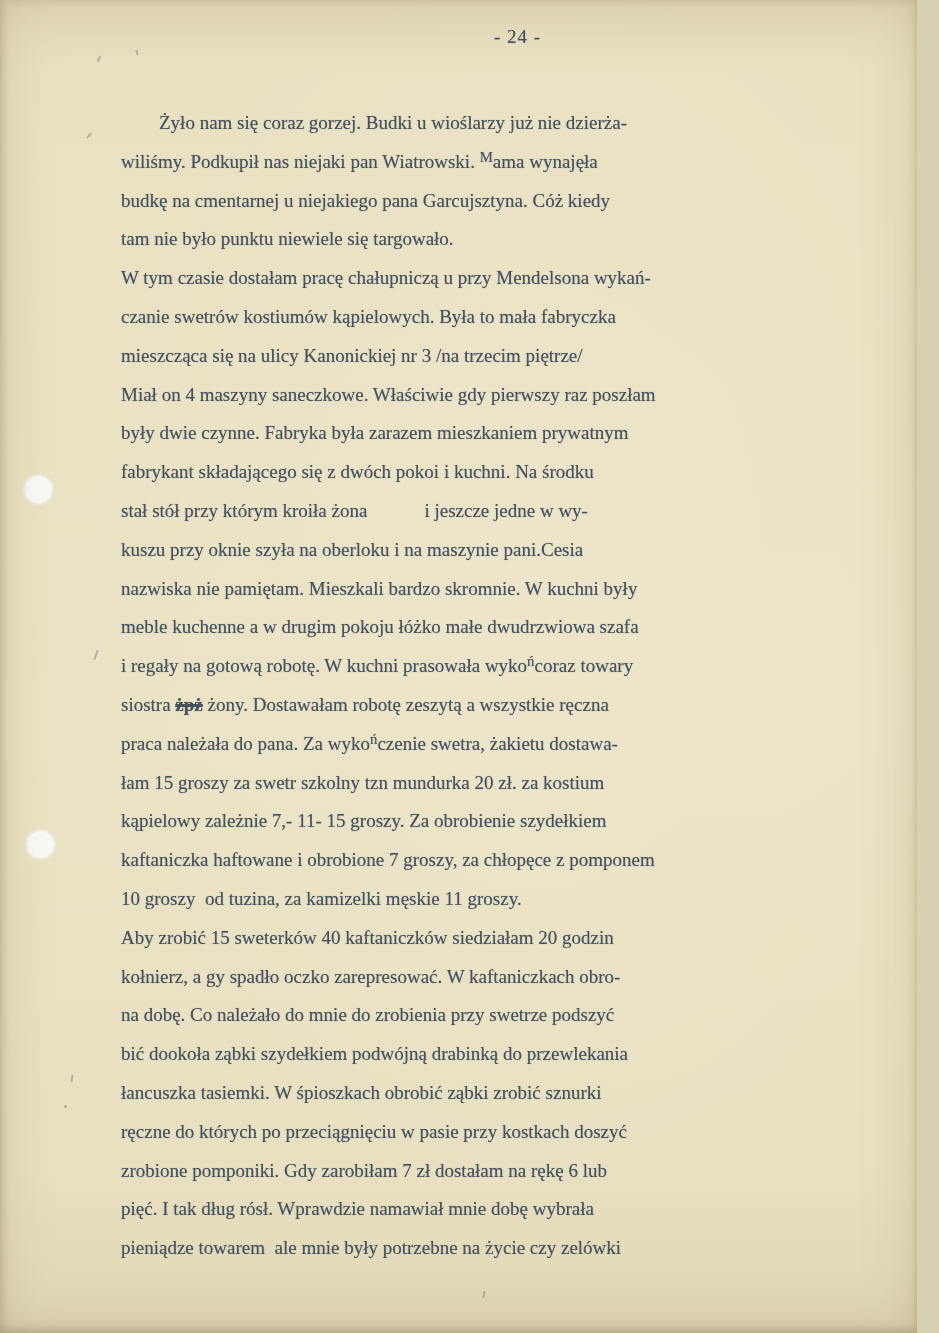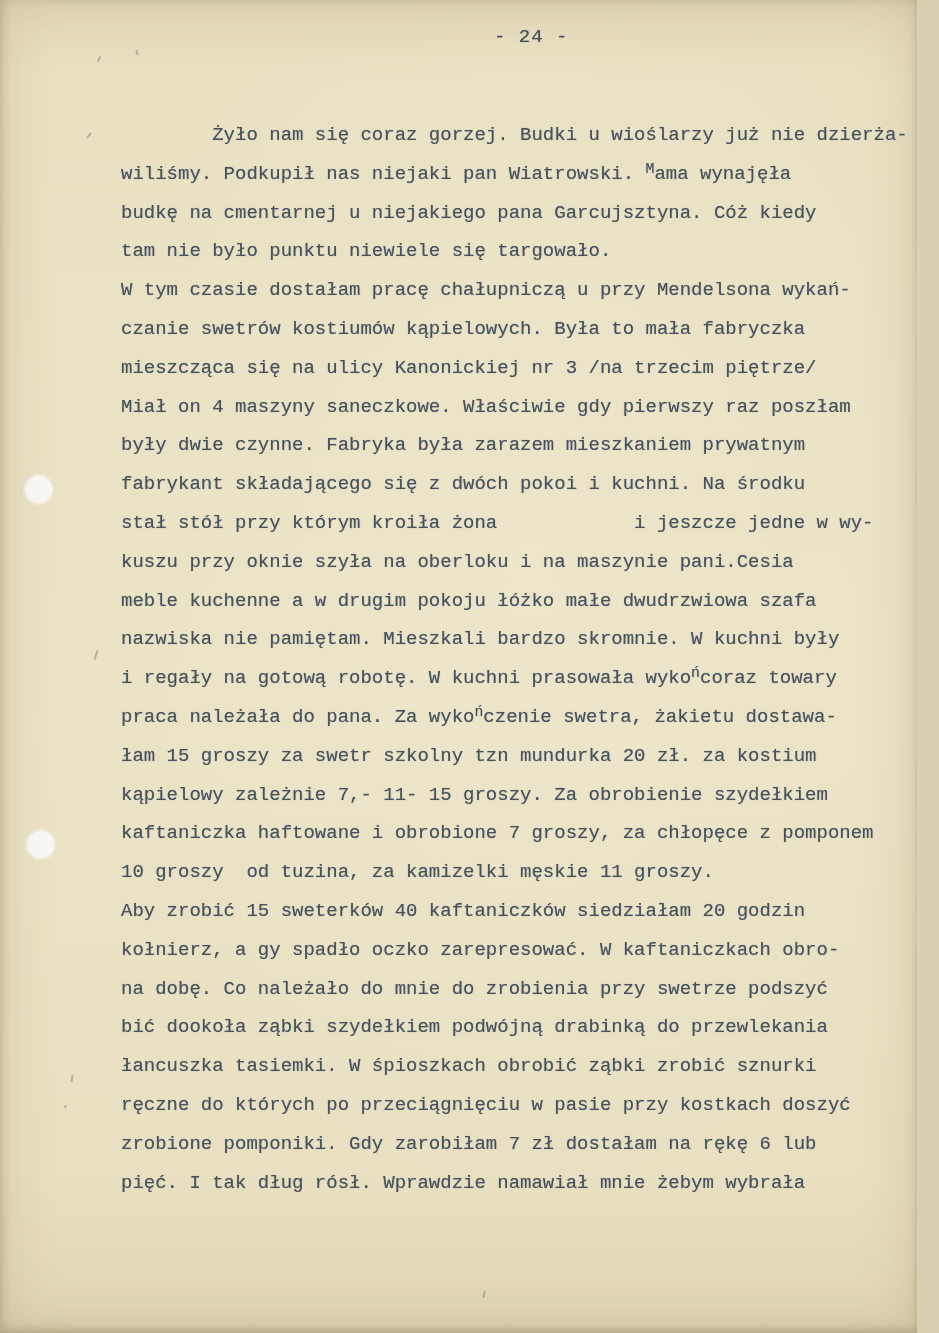--- a/index.html
+++ b/index.html
@@ -7,21 +7,21 @@
     --ink:#46525e;
   }
   html,body{margin:0;padding:0;background:#d8d0b2;}
   .page{
     position:relative;
     width:917px;height:1333px;
     overflow:hidden;
     background:
       radial-gradient(ellipse at 58% 42%, rgba(255,255,255,0.10), rgba(255,255,255,0) 62%),
       linear-gradient(180deg,#e4dbba 0%, var(--paper) 6%, #ebe3c5 55%, #e8e0c1 88%, #dfd6b4 100%);
-    font-family:Liberation Mono, monospace;
+    font-family:Liberation Serif, serif;
     color:var(--ink);
   }
   .page::after{
     content:"";
     position:absolute;inset:0;
     pointer-events:none;
     box-shadow:
       inset 0 0 55px rgba(125,110,72,0.22),
       inset 0 -4px 10px rgba(110,95,60,0.25),
       inset 3px 0 8px rgba(120,105,70,0.12);
@@ -32,21 +32,20 @@
     font-size:19px;
     letter-spacing:1px;
     white-space:pre;
     text-shadow:0 0 1px rgba(60,75,95,0.55);
   }
   .text-block{
     position:absolute;
     left:121px;top:104px;
     width:800px;
     font-size:19px;
-    margin-top:12px;
   }
   .line{
     height:38.8px;
     line-height:38.8px;
     white-space:pre;
     text-shadow:0 0 1px rgba(60,75,95,0.5);
   }
   .line span.sup{
     position:relative;
     top:-6px;
@@ -94,36 +93,38 @@
       <div class="line"><span>budkę na cmentarnej u niejakiego pana Garcujsztyna. Cóż kiedy</span></div>
       <div class="line"><span>tam nie było punktu niewiele się targowało.</span></div>
       <div class="line"><span>W tym czasie dostałam pracę chałupniczą u przy Mendelsona wykań-</span></div>
       <div class="line"><span>czanie swetrów kostiumów kąpielowych. Była to mała fabryczka</span></div>
       <div class="line"><span>mieszcząca się na ulicy Kanonickiej nr 3 /na trzecim piętrze/</span></div>
       <div class="line"><span>Miał on 4 maszyny saneczkowe. Właściwie gdy pierwszy raz poszłam</span></div>
       <div class="line"><span>były dwie czynne. Fabryka była zarazem mieszkaniem prywatnym</span></div>
       <div class="line"><span>fabrykant składającego się z dwóch pokoi i kuchni. Na środku</span></div>
       <div class="line"><span>stał stół przy którym kroiła żona            i jeszcze jedne w wy-</span></div>
       <div class="line"><span>kuszu przy oknie szyła na oberloku i na maszynie pani.Cesia</span></div>
+      <div class="line"><span>nazwiska nie pamiętam. Mieszkali bardzo skromnie. W kuchni były</span></div>
       <div class="line"><span>meble kuchenne a w drugim pokoju łóżko małe dwudrzwiowa szafa</span></div>
-      <div class="line"><span>nazwiska nie pamiętam. Mieszkali bardzo skromnie. W kuchni były</span></div>
       <div class="line"><span>i regały na gotową robotę. W kuchni prasowała wyko</span><span class="sup">ń</span><span>coraz towary</span></div>
+      <div class="line"><span>siostra </span><span class="strike">żpż</span><span> żony. Dostawałam robotę zeszytą a wszystkie ręczna</span></div>
       <div class="line"><span>praca należała do pana. Za wyko</span><span class="sup">ń</span><span>czenie swetra, żakietu dostawa-</span></div>
       <div class="line"><span>łam 15 groszy za swetr szkolny tzn mundurka 20 zł. za kostium</span></div>
       <div class="line"><span>kąpielowy zależnie 7,- 11- 15 groszy. Za obrobienie szydełkiem</span></div>
       <div class="line"><span>kaftaniczka haftowane i obrobione 7 groszy, za chłopęce z pomponem</span></div>
       <div class="line"><span>10 groszy  od tuzina, za kamizelki męskie 11 groszy.</span></div>
       <div class="line"><span>Aby zrobić 15 sweterków 40 kaftaniczków siedziałam 20 godzin</span></div>
       <div class="line"><span>kołnierz, a gy spadło oczko zarepresować. W kaftaniczkach obro-</span></div>
       <div class="line"><span>na dobę. Co należało do mnie do zrobienia przy swetrze podszyć</span></div>
       <div class="line"><span>bić dookoła ząbki szydełkiem podwójną drabinką do przewlekania</span></div>
       <div class="line"><span>łancuszka tasiemki. W śpioszkach obrobić ząbki zrobić sznurki</span></div>
       <div class="line"><span>ręczne do których po przeciągnięciu w pasie przy kostkach doszyć</span></div>
       <div class="line"><span>zrobione pomponiki. Gdy zarobiłam 7 zł dostałam na rękę 6 lub</span></div>
-      <div class="line"><span>pięć. I tak dług rósł. Wprawdzie namawiał mnie żebym wybrała</span></div>
+      <div class="line"><span>pięć. I tak dług rósł. Wprawdzie namawiał mnie dobę wybrała</span></div>
+      <div class="line"><span>pieniądze towarem  ale mnie były potrzebne na życie czy zelówki</span></div>
     </div>
 
   <div class="speck spk1"></div>
   <div class="speck spk2"></div>
   <div class="speck spk3"></div>
   <div class="speck spk4"></div>
   <div class="speck spk5"></div>
   <div class="speck spk6"></div>
   <div class="speck spk7"></div>
 </div>

